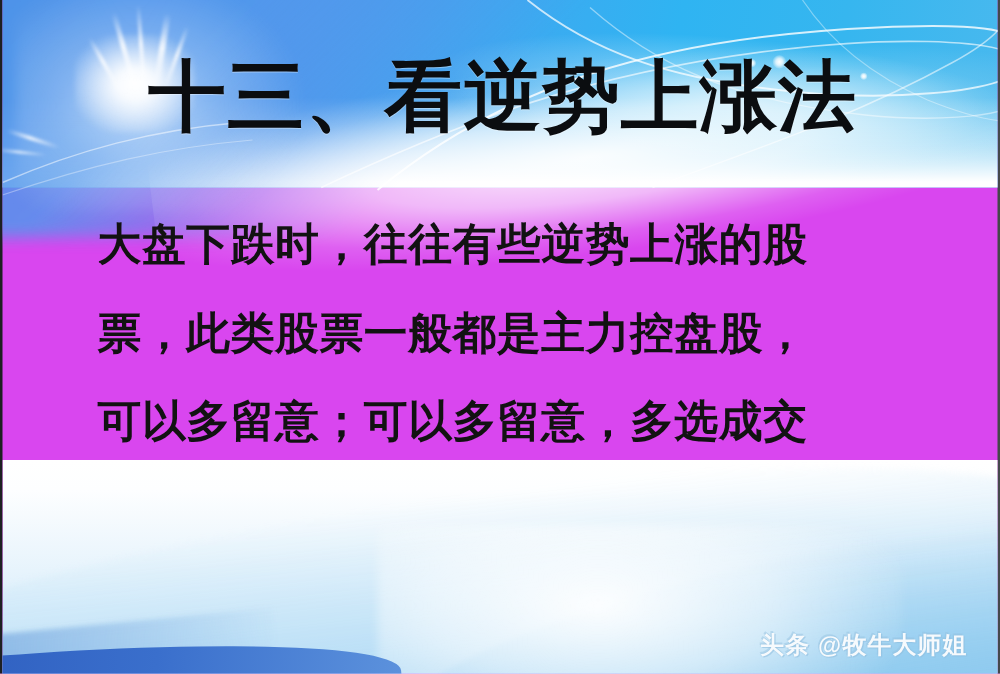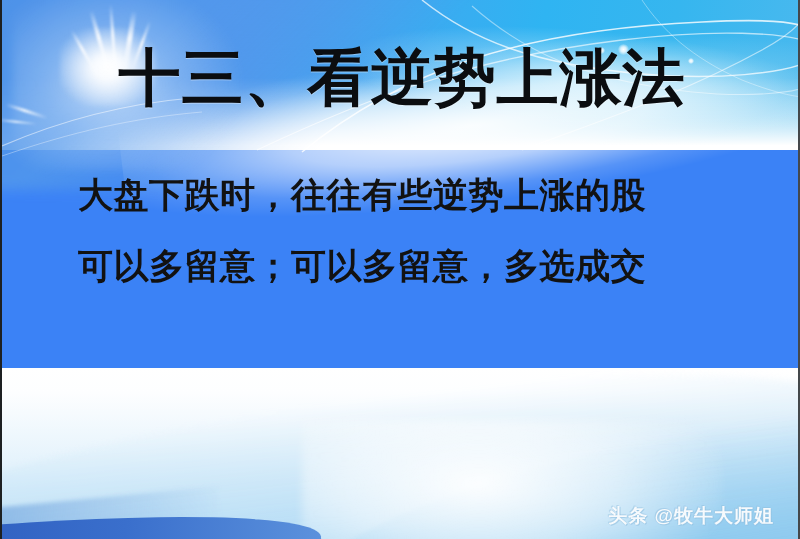--- a/index.html
+++ b/index.html
@@ -6,21 +6,21 @@
   html, body {
     margin: 0;
     padding: 0;
     background: #ffffff;
   }
   #slide {
     position: relative;
     width: 800px;
     height: 539px;
     overflow: hidden;
-    background: #3b82f6;
+    background: #d946ef;
     font-family: "Liberation Sans", "DejaVu Sans", sans-serif;
     box-sizing: border-box;
     border-left: 2px solid #1d2022;
     border-right: 2px solid #44484b;
   }
 
   
   .bg-layer {
     position: absolute;
     left: 0; top: 0;
@@ -270,18 +270,19 @@
     <div class="btm-wave-b"></div>
     <div class="btm-glow"></div>
     <div class="btm-corner2"></div>
     <div class="btm-corner"></div>
   </div>
 
   <div class="title">十三、看逆势上涨法</div>
 
   <div class="body-text">
     <span class="body-line">大盘下跌时，往往有些逆势上涨的股</span>
+    <span class="body-line">票，此类股票一般都是主力控盘股，</span>
     <span class="body-line">可以多留意；可以多留意，多选成交</span>
   </div>
 
   <div class="watermark">头条 @牧牛大师姐</div>
 
 </div>
 
 </body></html>

